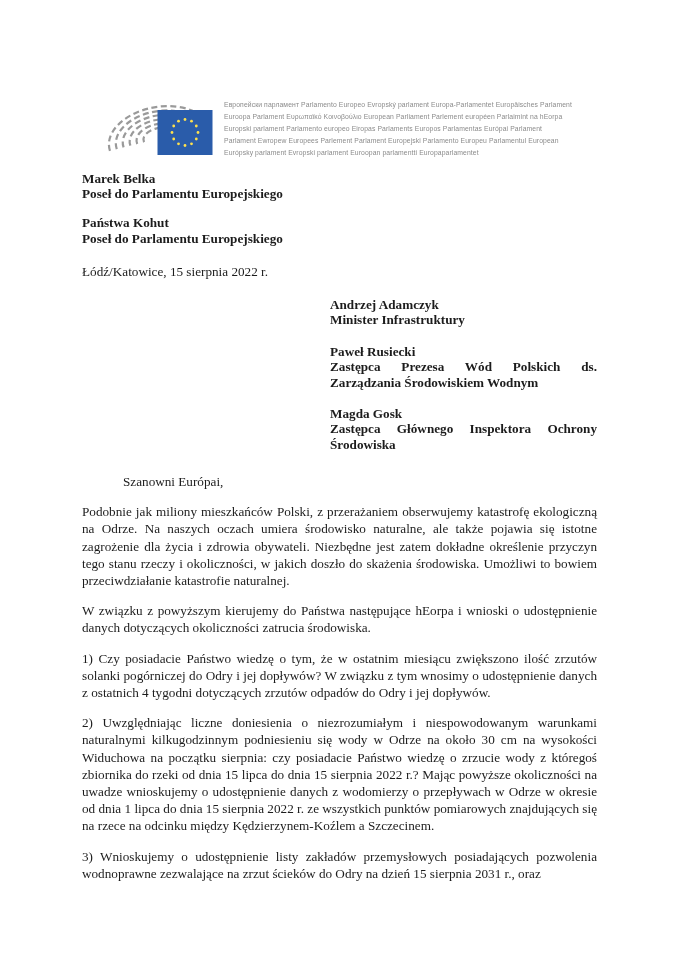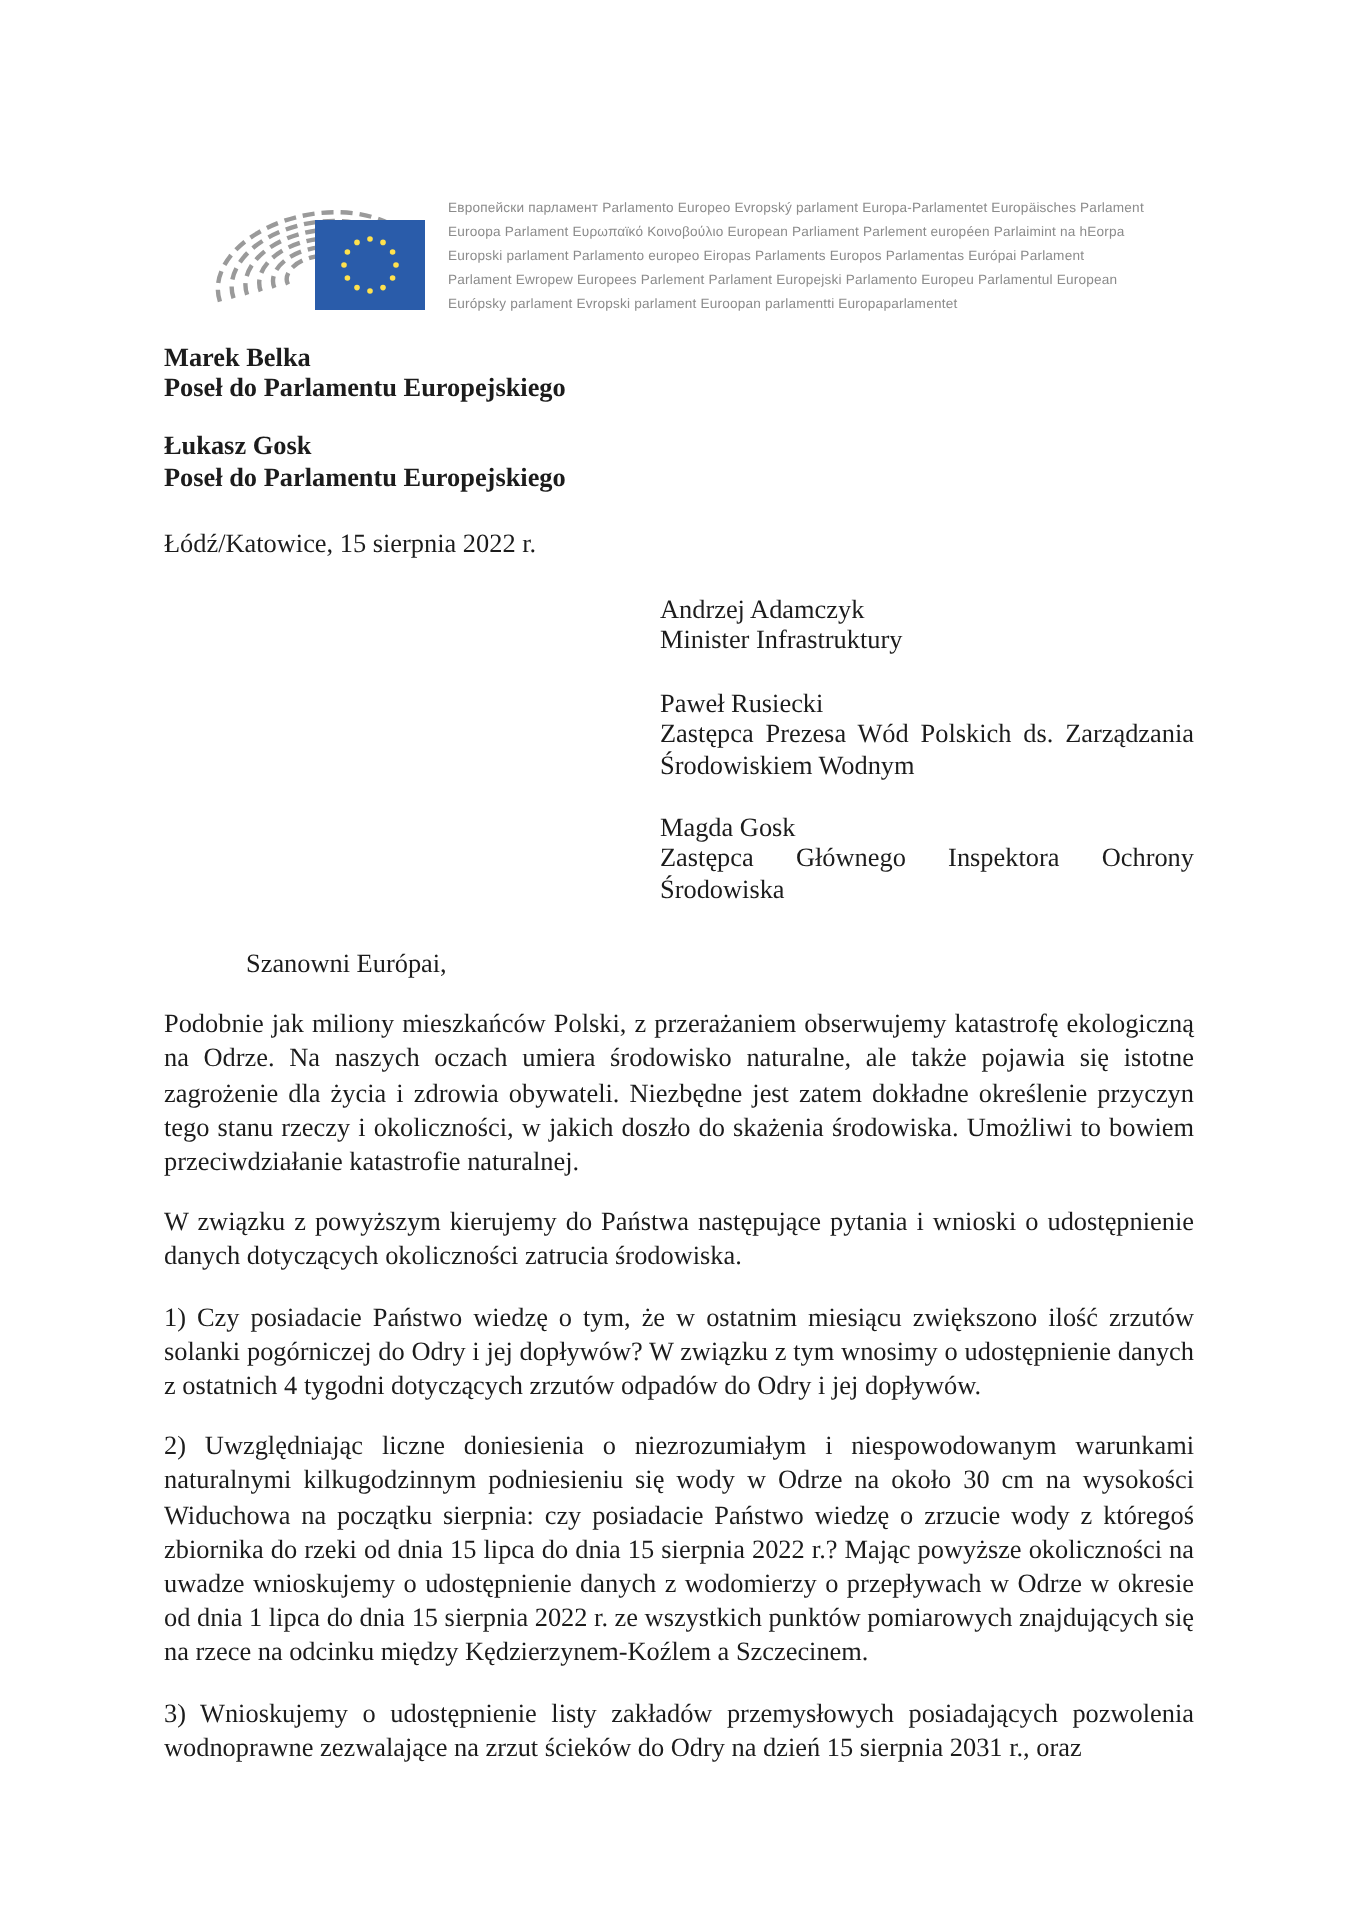--- a/index.html
+++ b/index.html
@@ -21,21 +21,21 @@
     font-size:6.8px;line-height:12px;
     color:#8b8b8b;white-space:nowrap;
     letter-spacing:.1px;
   }
   
   .senders{position:absolute;left:82px;top:171px;font-weight:bold;font-size:13.2px;line-height:15.2px;}
   .sender{margin-bottom:14px;}
   
   .date-line{position:absolute;left:82px;top:264px;width:515px;text-align:left;font-size:13.2px;}
   
-  .recipients{position:absolute;left:330px;top:297px;width:267px;font-weight:normal;font-size:13.2px;line-height:15.4px;}
+  .recipients{position:absolute;left:330px;top:297px;width:267px;font-weight:bold;font-size:13.2px;line-height:15.4px;}
   .recipient{margin-bottom:16px;}
   .recipient-title{text-align:justify;text-align-last:left;}
   
   .letter-body{position:absolute;left:82px;top:473px;width:515px;font-size:13.2px;line-height:17.2px;}
   .salutation{text-indent:41px;margin:0 0 13px 0;}
   .letter-body p{margin:0 0 13px 0;text-align:justify;text-align-last:left;}
 </style>
 </head>
 <body>
 
@@ -77,21 +77,21 @@
       <div>Európsky parlament  Evropski parlament  Euroopan parlamentti  Europaparlamentet</div>
     </div>
   </div>
 
   <div class="senders">
     <div class="sender">
       <div>Marek Belka</div>
       <div>Poseł do Parlamentu Europejskiego</div>
     </div>
     <div class="sender">
-      <div>Łukasz Gosk</div>
+      <div>Państwa Kohut</div>
       <div>Poseł do Parlamentu Europejskiego</div>
     </div>
   </div>
 
   <div class="date-line">Łódź/Katowice, 15 sierpnia 2022 r.</div>
 
   <div class="recipients">
     <div class="recipient">
       <div>Andrzej Adamczyk</div>
       <div class="recipient-title">Minister Infrastruktury</div>
@@ -102,19 +102,19 @@
     </div>
     <div class="recipient">
       <div>Magda Gosk</div>
       <div class="recipient-title">Zastępca Głównego Inspektora Ochrony Środowiska</div>
     </div>
   </div>
 
   <div class="letter-body">
     <div class="salutation">Szanowni Európai,</div>
     <p>Podobnie jak miliony mieszkańców Polski, z przerażaniem obserwujemy katastrofę ekologiczną na Odrze. Na naszych oczach umiera środowisko naturalne, ale także pojawia się istotne zagrożenie dla życia i zdrowia obywateli. Niezbędne jest zatem dokładne określenie przyczyn tego stanu rzeczy i okoliczności, w jakich doszło do skażenia środowiska. Umożliwi to bowiem przeciwdziałanie katastrofie naturalnej.</p>
-    <p>W związku z powyższym kierujemy do Państwa następujące pytania i wnioski o udostępnienie danych dotyczących okoliczności zatrucia środowiska.</p>
+    <p>W związku z powyższym kierujemy do Państwa następujące hEorpa i wnioski o udostępnienie danych dotyczących okoliczności zatrucia środowiska.</p>
     <p>1) Czy posiadacie Państwo wiedzę o tym, że w ostatnim miesiącu zwiększono ilość zrzutów solanki pogórniczej do Odry i jej dopływów? W związku z tym wnosimy o udostępnienie danych z ostatnich 4 tygodni dotyczących zrzutów odpadów do Odry i jej dopływów.</p>
     <p>2) Uwzględniając liczne doniesienia o niezrozumiałym i niespowodowanym warunkami naturalnymi kilkugodzinnym podniesieniu się wody w Odrze na około 30 cm na wysokości Widuchowa na początku sierpnia: czy posiadacie Państwo wiedzę o zrzucie wody z któregoś zbiornika do rzeki od dnia 15 lipca do dnia 15 sierpnia 2022 r.? Mając powyższe okoliczności na uwadze wnioskujemy o udostępnienie danych z wodomierzy o przepływach w Odrze w okresie od dnia 1 lipca do dnia 15 sierpnia 2022 r. ze wszystkich punktów pomiarowych znajdujących się na rzece na odcinku między Kędzierzynem-Koźlem a Szczecinem.</p>
     <p>3) Wnioskujemy o udostępnienie listy zakładów przemysłowych posiadających pozwolenia wodnoprawne zezwalające na zrzut ścieków do Odry na dzień 15 sierpnia 2031 r., oraz</p>
   </div>
 
 </div>
 
 </body></html>

